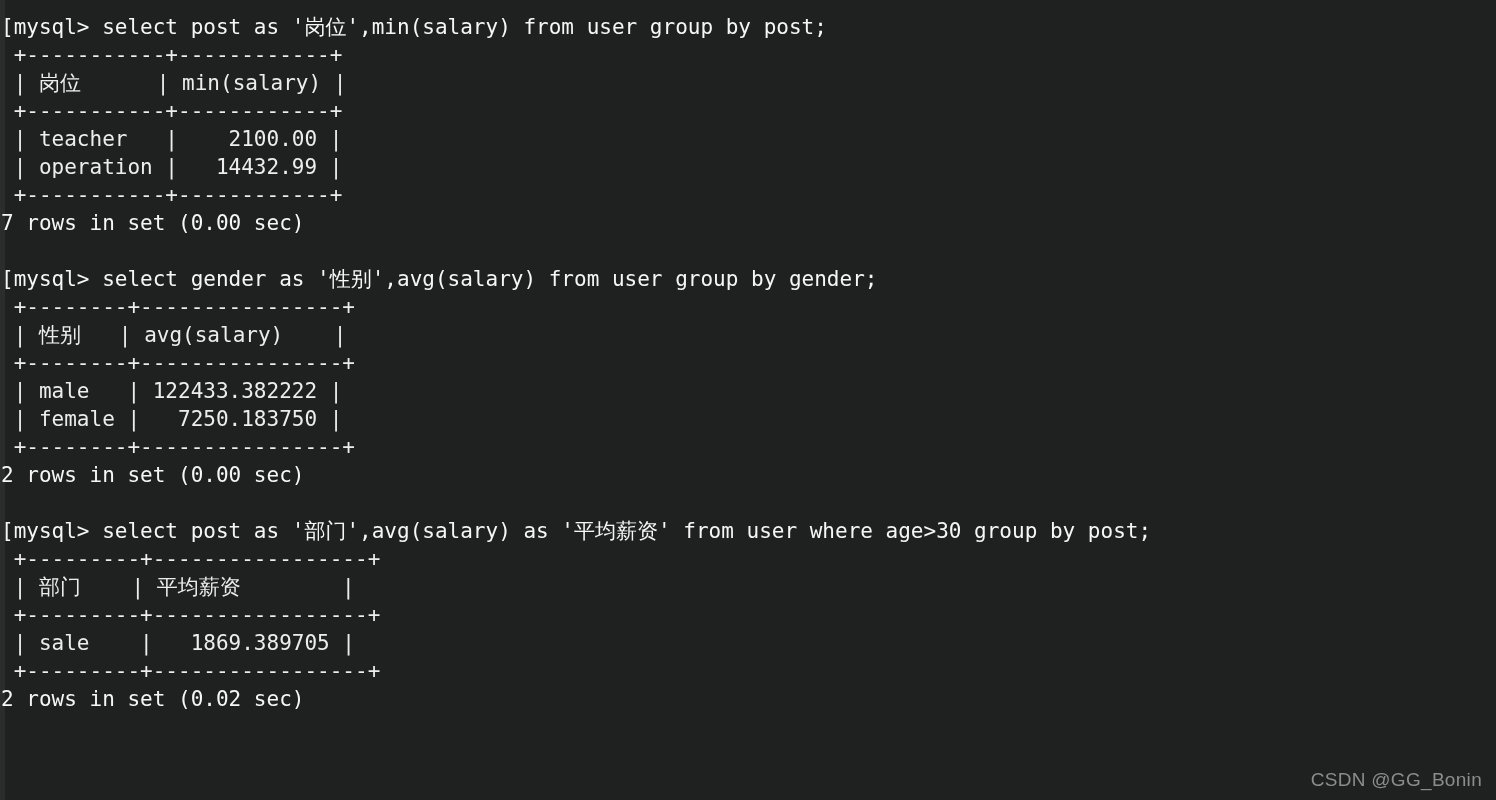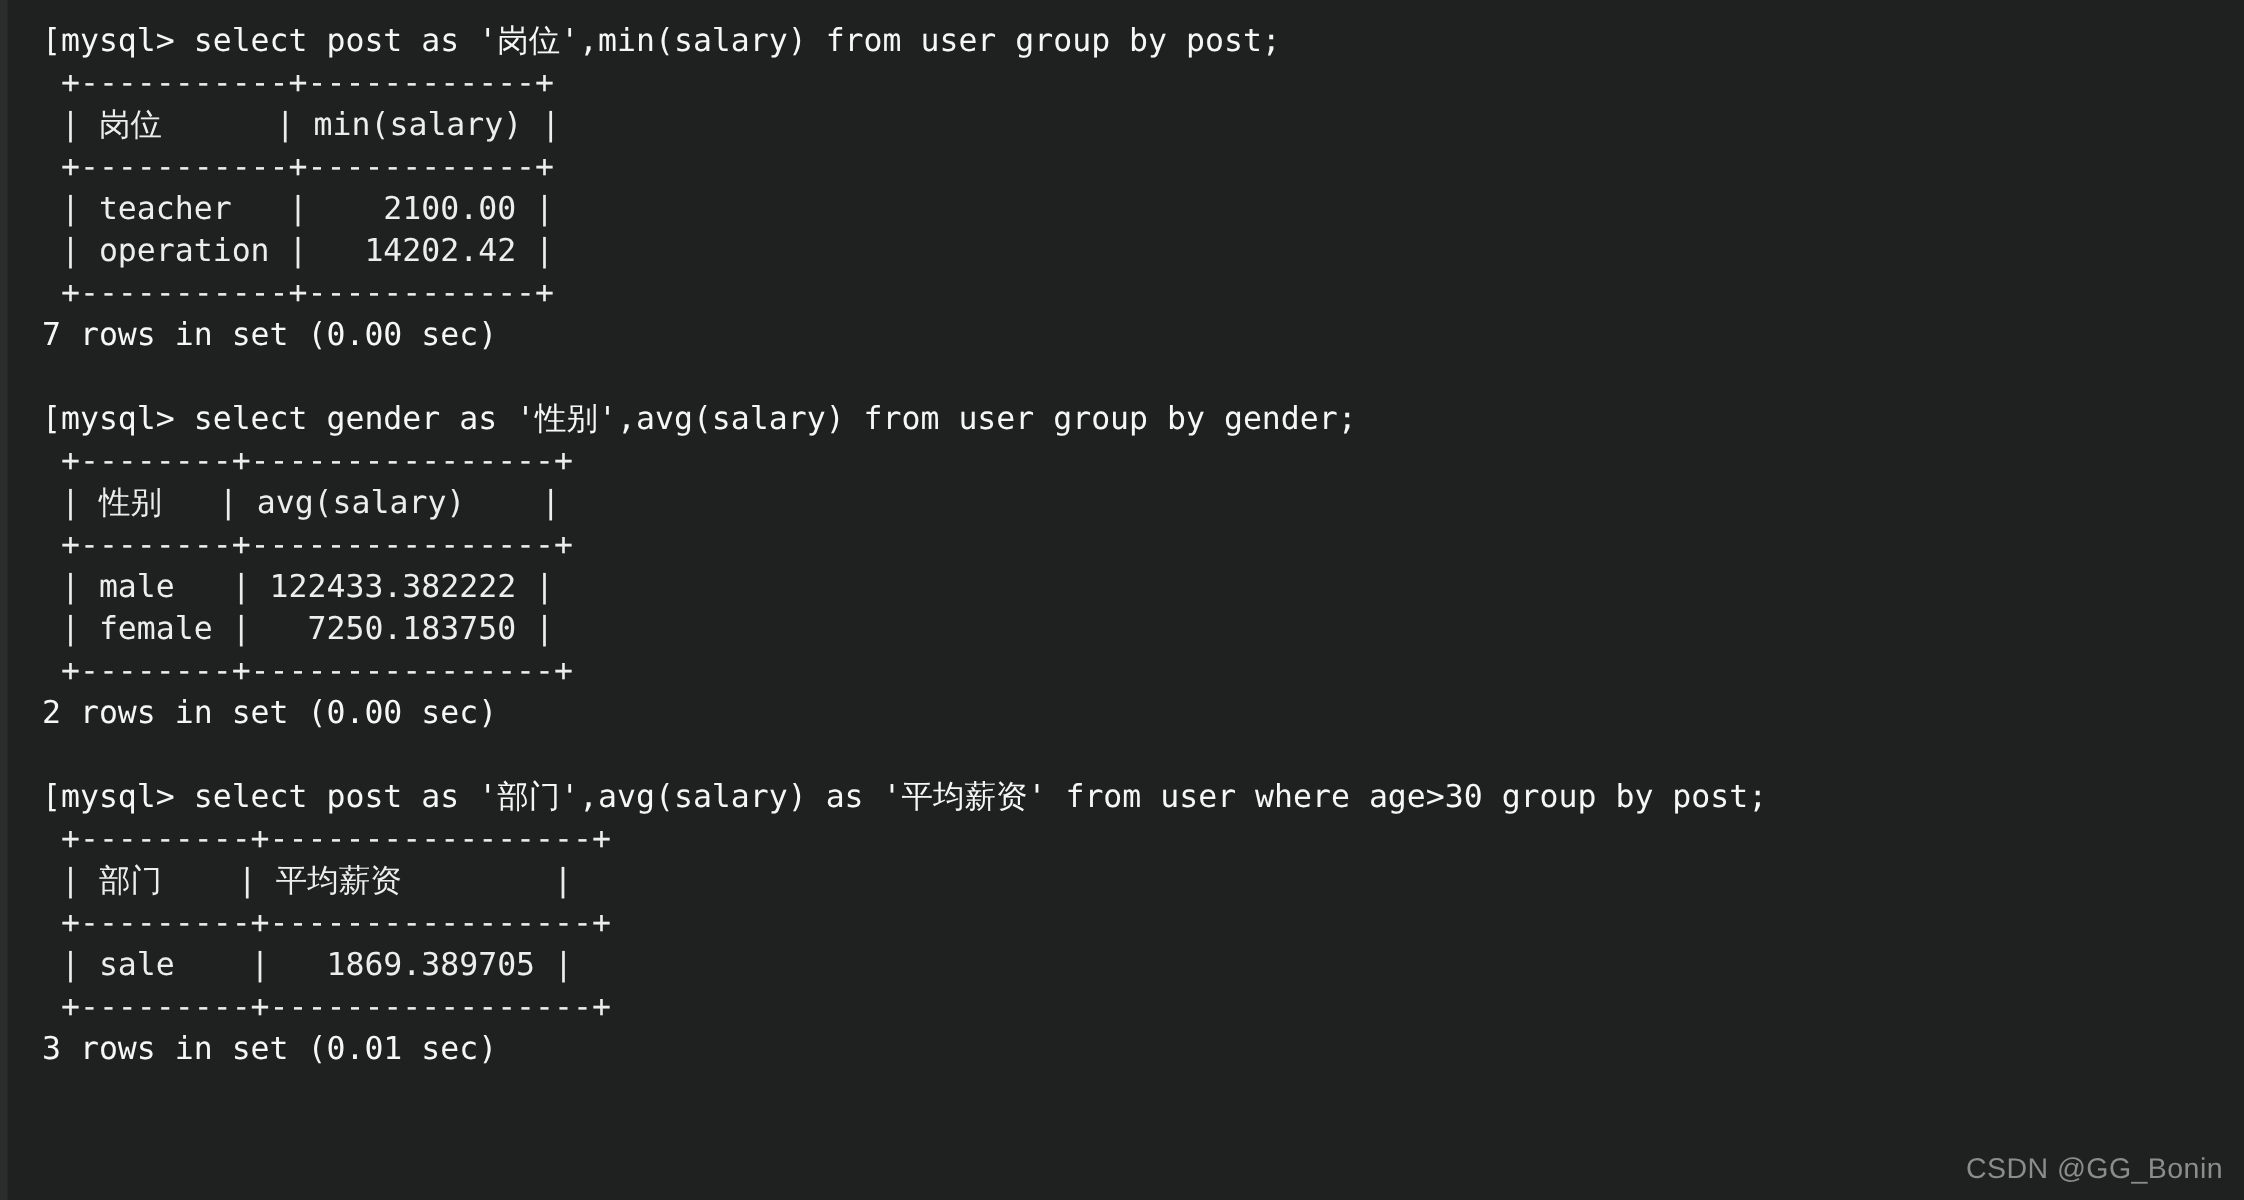--- a/index.html
+++ b/index.html
@@ -31,21 +31,20 @@
     position: absolute;
     left: 0;
     top: 13px;
     width: 1496px;
   }
   .line {
     white-space: pre;
     padding-left: 1px;
     height: 28px;
     letter-spacing: 0px;
-    margin-left: 27px;
   }
   .line.blank {
     height: 28px;
   }
   .prompt-line {
     color: #f6f6f6;
   }
   .rule-line, .row-line, .head-line {
     color: #ededed;
   }
@@ -69,40 +68,40 @@
 
   <div class="scroll-edge"></div>
 
   <div class="screen">
 
     <div class="line prompt-line">[mysql&gt; select post as '岗位',min(salary) from user group by post;</div>
     <div class="line rule-line"> +-----------+------------+</div>
     <div class="line head-line"> | 岗位      | min(salary) |</div>
     <div class="line rule-line"> +-----------+------------+</div>
     <div class="line row-line"> | teacher   |    2100.00 |</div>
-    <div class="line row-line"> | operation |   14202.42 |</div>
+    <div class="line row-line"> | operation |   14432.99 |</div>
     <div class="line rule-line"> +-----------+------------+</div>
     <div class="line status-line">7 rows in set (0.00 sec)</div>
     <div class="line blank"></div>
 
     <div class="line prompt-line">[mysql&gt; select gender as '性别',avg(salary) from user group by gender;</div>
     <div class="line rule-line"> +--------+----------------+</div>
     <div class="line head-line"> | 性别   | avg(salary)    |</div>
     <div class="line rule-line"> +--------+----------------+</div>
     <div class="line row-line"> | male   | 122433.382222 |</div>
     <div class="line row-line"> | female |   7250.183750 |</div>
     <div class="line rule-line"> +--------+----------------+</div>
     <div class="line status-line">2 rows in set (0.00 sec)</div>
     <div class="line blank"></div>
 
     <div class="line prompt-line">[mysql&gt; select post as '部门',avg(salary) as '平均薪资' from user where age&gt;30 group by post;</div>
     <div class="line rule-line"> +---------+-----------------+</div>
     <div class="line head-line"> | 部门    | 平均薪资        |</div>
     <div class="line rule-line"> +---------+-----------------+</div>
     <div class="line row-line"> | sale    |   1869.389705 |</div>
     <div class="line rule-line"> +---------+-----------------+</div>
-    <div class="line status-line">3 rows in set (0.01 sec)</div>
+    <div class="line status-line">2 rows in set (0.02 sec)</div>
 
   </div>
 
   <div class="watermark">CSDN @GG_Bonin</div>
 
 </div>
 
 </body></html>

